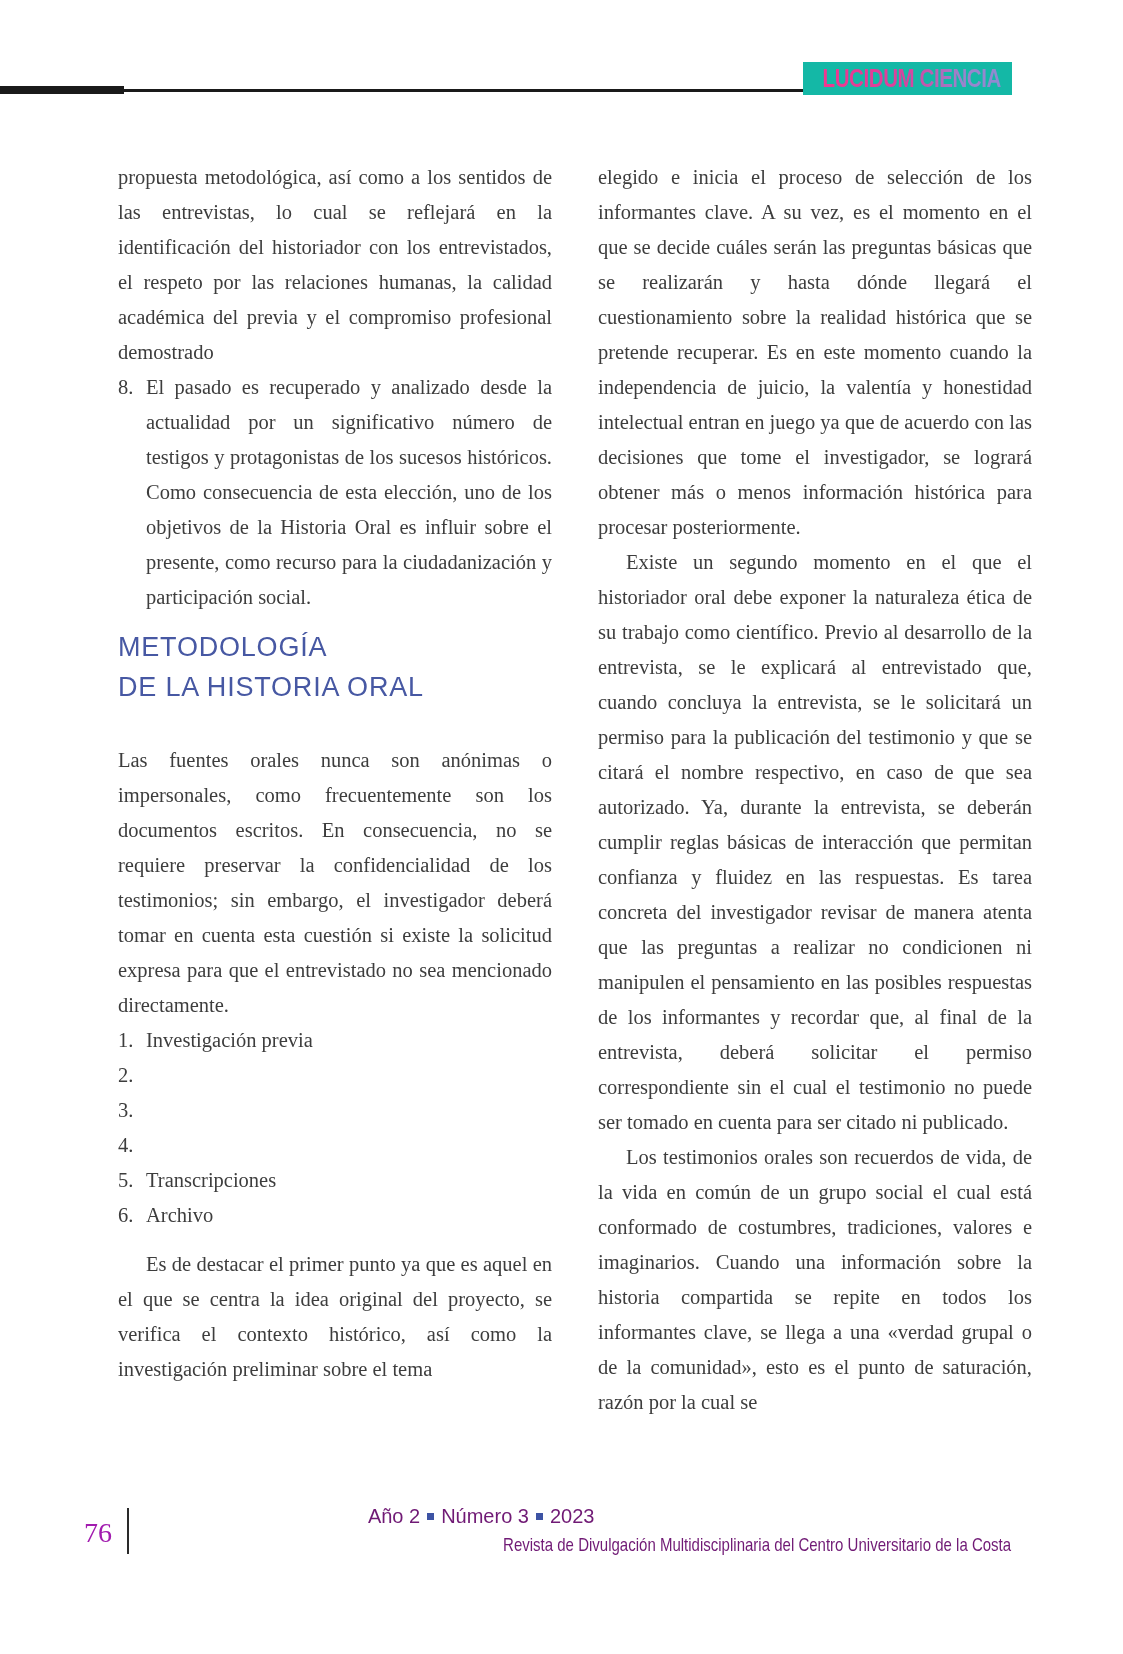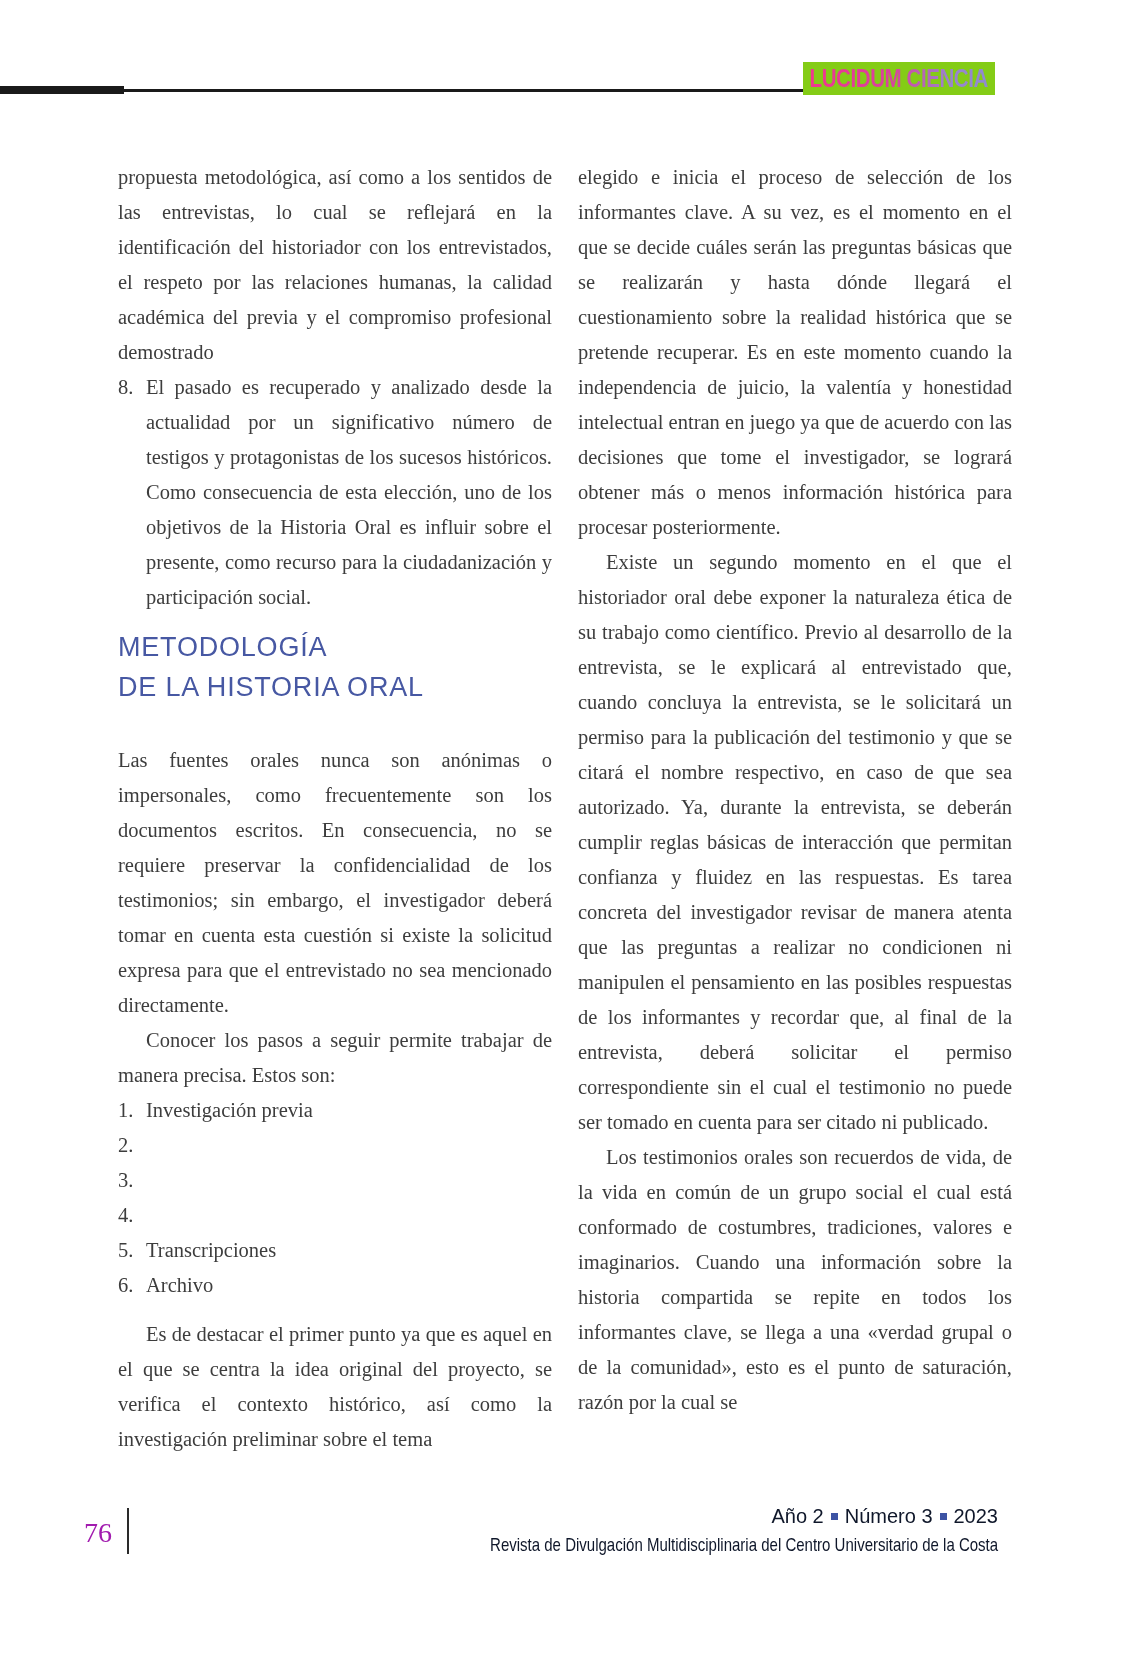--- a/index.html
+++ b/index.html
@@ -14,43 +14,43 @@
   }
 
   
   .rule-thick{
     position:absolute;left:0;top:86px;width:124px;height:8px;background:#1a1a1a;
   }
   .rule-thin{
     position:absolute;left:124px;top:89px;width:679px;height:3px;background:#1a1a1a;
   }
   .logo-box{
-    position:absolute;left:803px;top:62px;width:192px;height:33px;
-    background:#84cc16;
-    display:flex;align-items:center;justify-content:center;
+    position:absolute;left:803px;top:62px;width:209px;height:33px;
+    background:#14b8a6;
+    display:flex;align-items:center;
   }
   .logo-text{
     font-family:"Liberation Sans","DejaVu Sans",sans-serif;
     font-weight:bold;font-size:25px;line-height:1;
     letter-spacing:-0.5px;
     transform:scaleX(0.82);
     background:linear-gradient(90deg,#f0368f 0%,#d6449f 48%,#9a84cc 78%,#8f8bd1 100%);
     -webkit-background-clip:text;background-clip:text;
     color:transparent;
     white-space:nowrap;
   }
 
   
   .col{
     position:absolute;top:160px;width:434px;
     font-size:20.5px;line-height:35px;
     text-align:justify;
   }
   .col-left{left:118px;}
-  .col-right{left:578px;}
+  .col-right{left:598px;}
 
   .hang-cont{margin-left:28px;}
   .hang-item{display:flex;}
   .hang-item .num{flex:0 0 28px;text-align:left;}
   .hang-item .itext{flex:1;text-align:justify;}
 
   .section-heading{
     font-family:"Liberation Sans","DejaVu Sans",sans-serif;
     color:#4758a3;
     font-size:27px;line-height:40px;font-weight:400;
@@ -68,24 +68,24 @@
 
   
   .page-number{
     position:absolute;left:84px;top:1514px;
     font-size:28px;line-height:38px;color:#a21caf;
   }
   .page-number-bar{
     position:absolute;left:127px;top:1508px;width:2px;height:46px;background:#2a2a2a;
   }
   .footer-right{
-    position:absolute;right:125px;top:1502px;
-    text-align:right;
+    position:absolute;right:112px;top:1502px;
+    text-align:left;
     font-family:"Liberation Sans","DejaVu Sans",sans-serif;
-    color:#0f172a;
+    color:#701a75;
   }
   .issue-line{
     font-size:20px;line-height:29px;
     white-space:nowrap;
   }
   .sq{
     display:inline-block;width:7px;height:7px;background:#3d53a4;
     margin:0 7px 2px 7px;vertical-align:middle;
   }
   .journal-line{
@@ -111,21 +111,20 @@
       <span class="num">8.</span>
       <div class="itext">El pasado es recuperado y analizado desde la actualidad por un significativo número de testigos y protagonistas de los sucesos históricos. Como consecuencia de esta elección, uno de los objetivos de la Historia Oral es influir sobre el presente, como recurso para la ciudadanización y participación social.</div>
     </div>
 
     <div class="section-heading">
       <div>METODOLOGÍA</div>
       <div>DE LA HISTORIA ORAL</div>
     </div>
 
     <p class="para">Las fuentes orales nunca son anónimas o impersonales, como frecuentemente son los documentos escritos. En consecuencia, no se requiere preservar la confidencialidad de los testimonios; sin embargo, el investigador deberá tomar en cuenta esta cuestión si existe la solicitud expresa para que el entrevistado no sea mencionado directamente.</p>
-    <p class="para indent">Conocer los pasos a seguir permite trabajar de manera precisa. Estos son:</p>
 
     <div class="steps">
       <div class="step">
         <span class="num">1.</span>
         <span>Investigación previa</span>
       </div>
       <div class="step">
         <span class="num">2.</span>
       </div>
       <div class="step">

